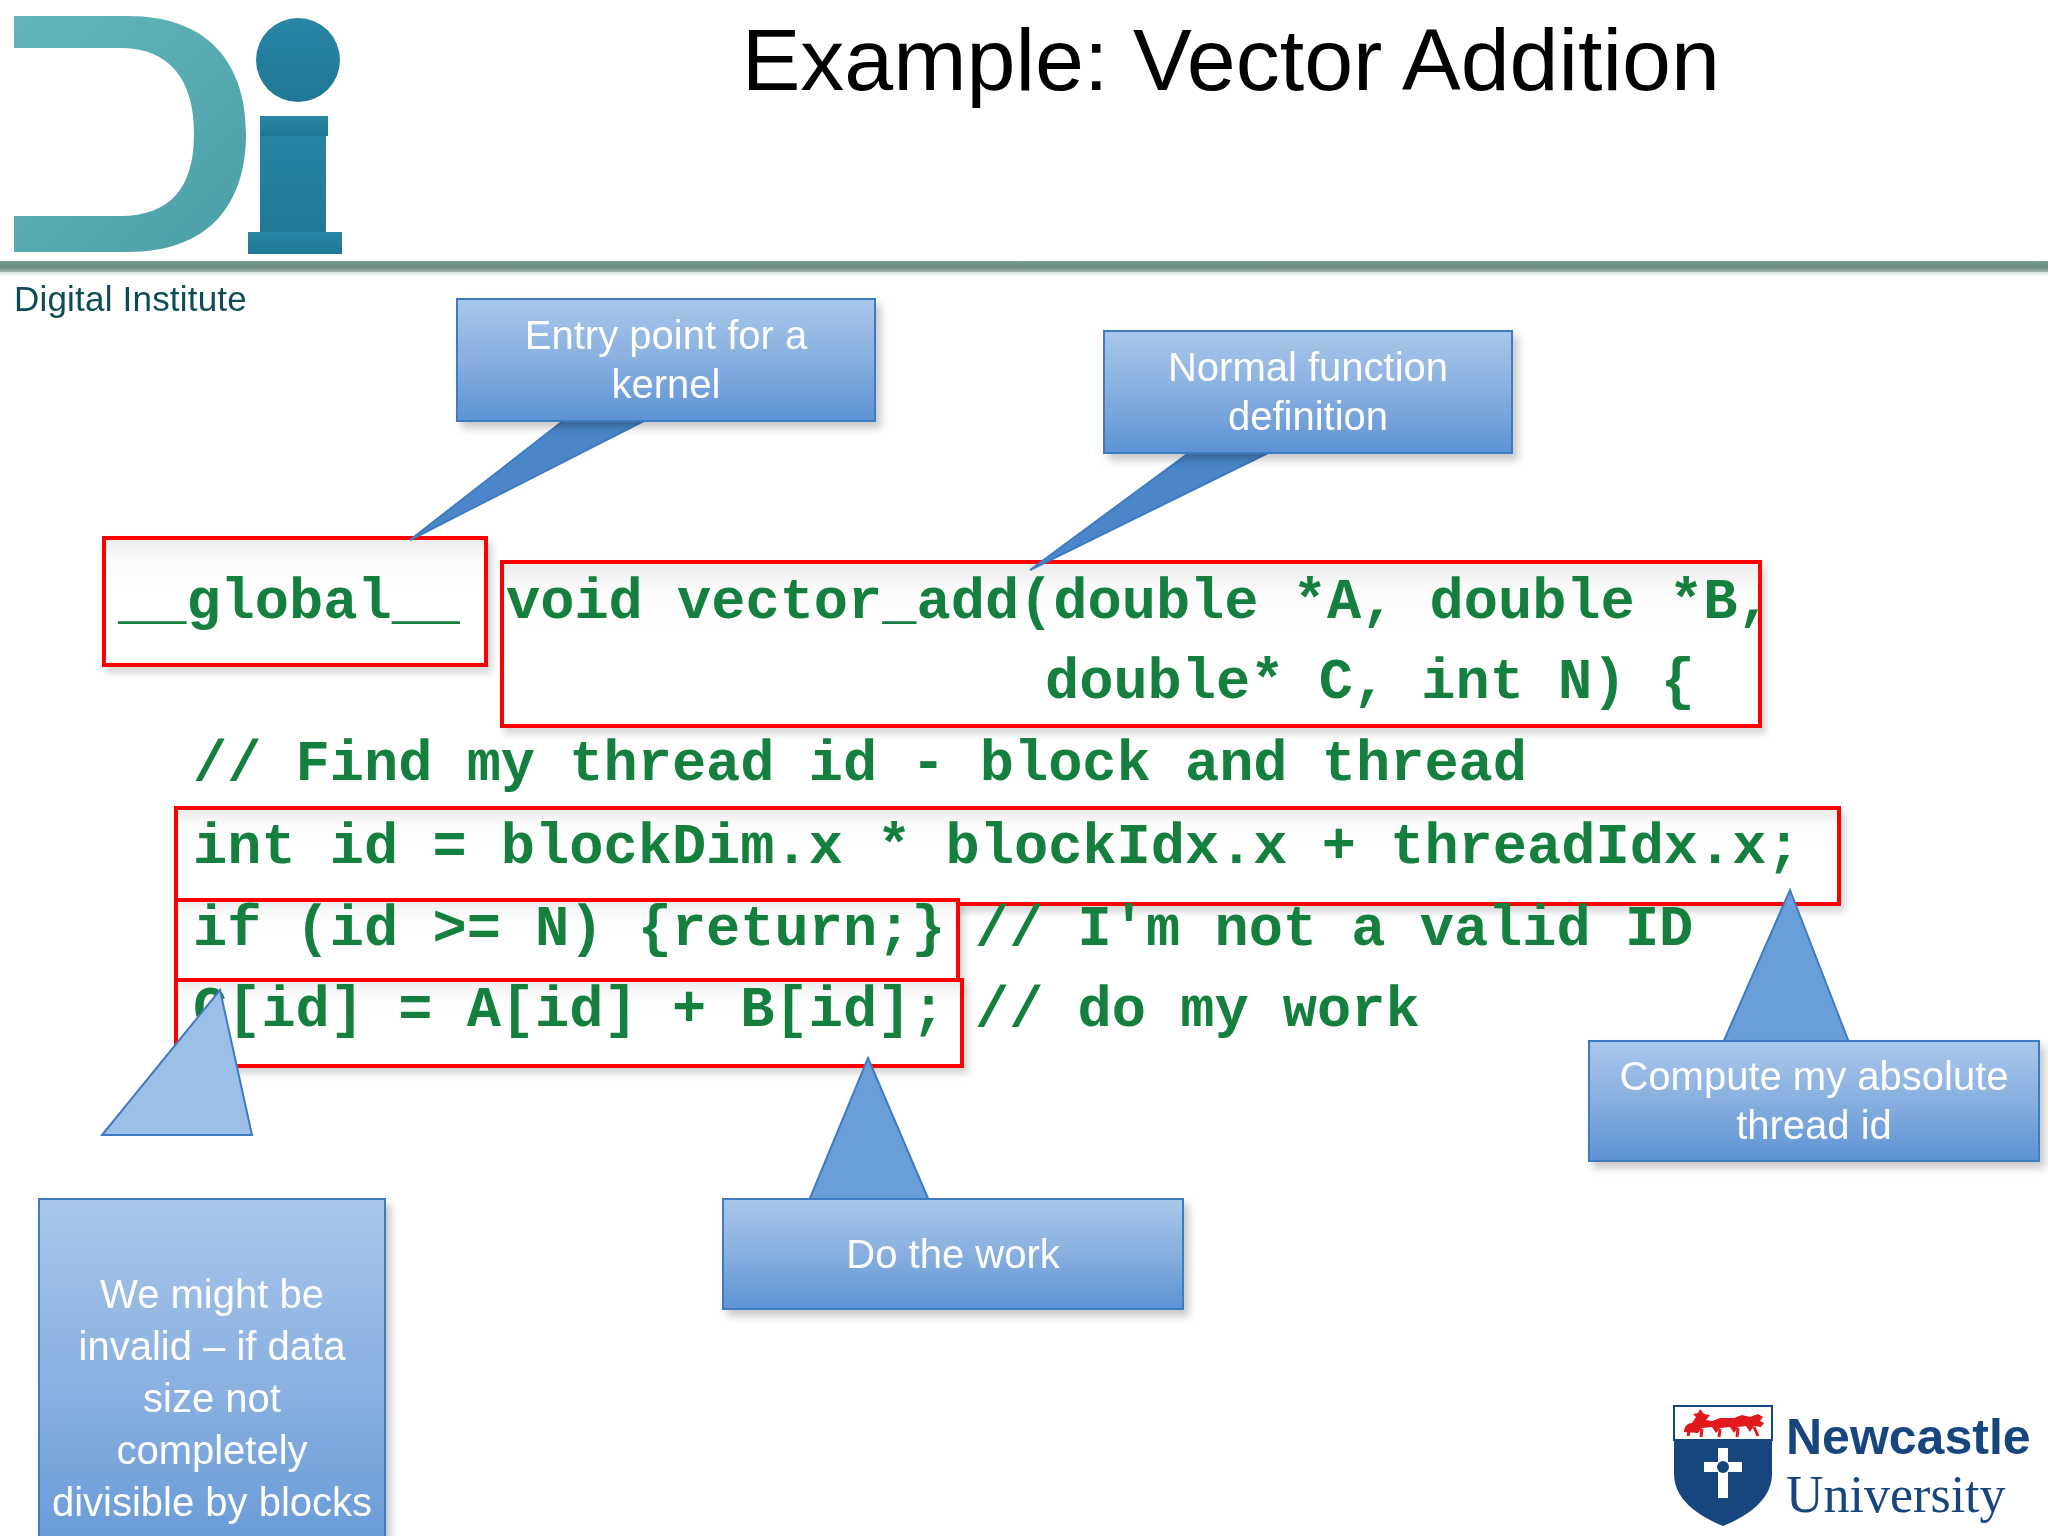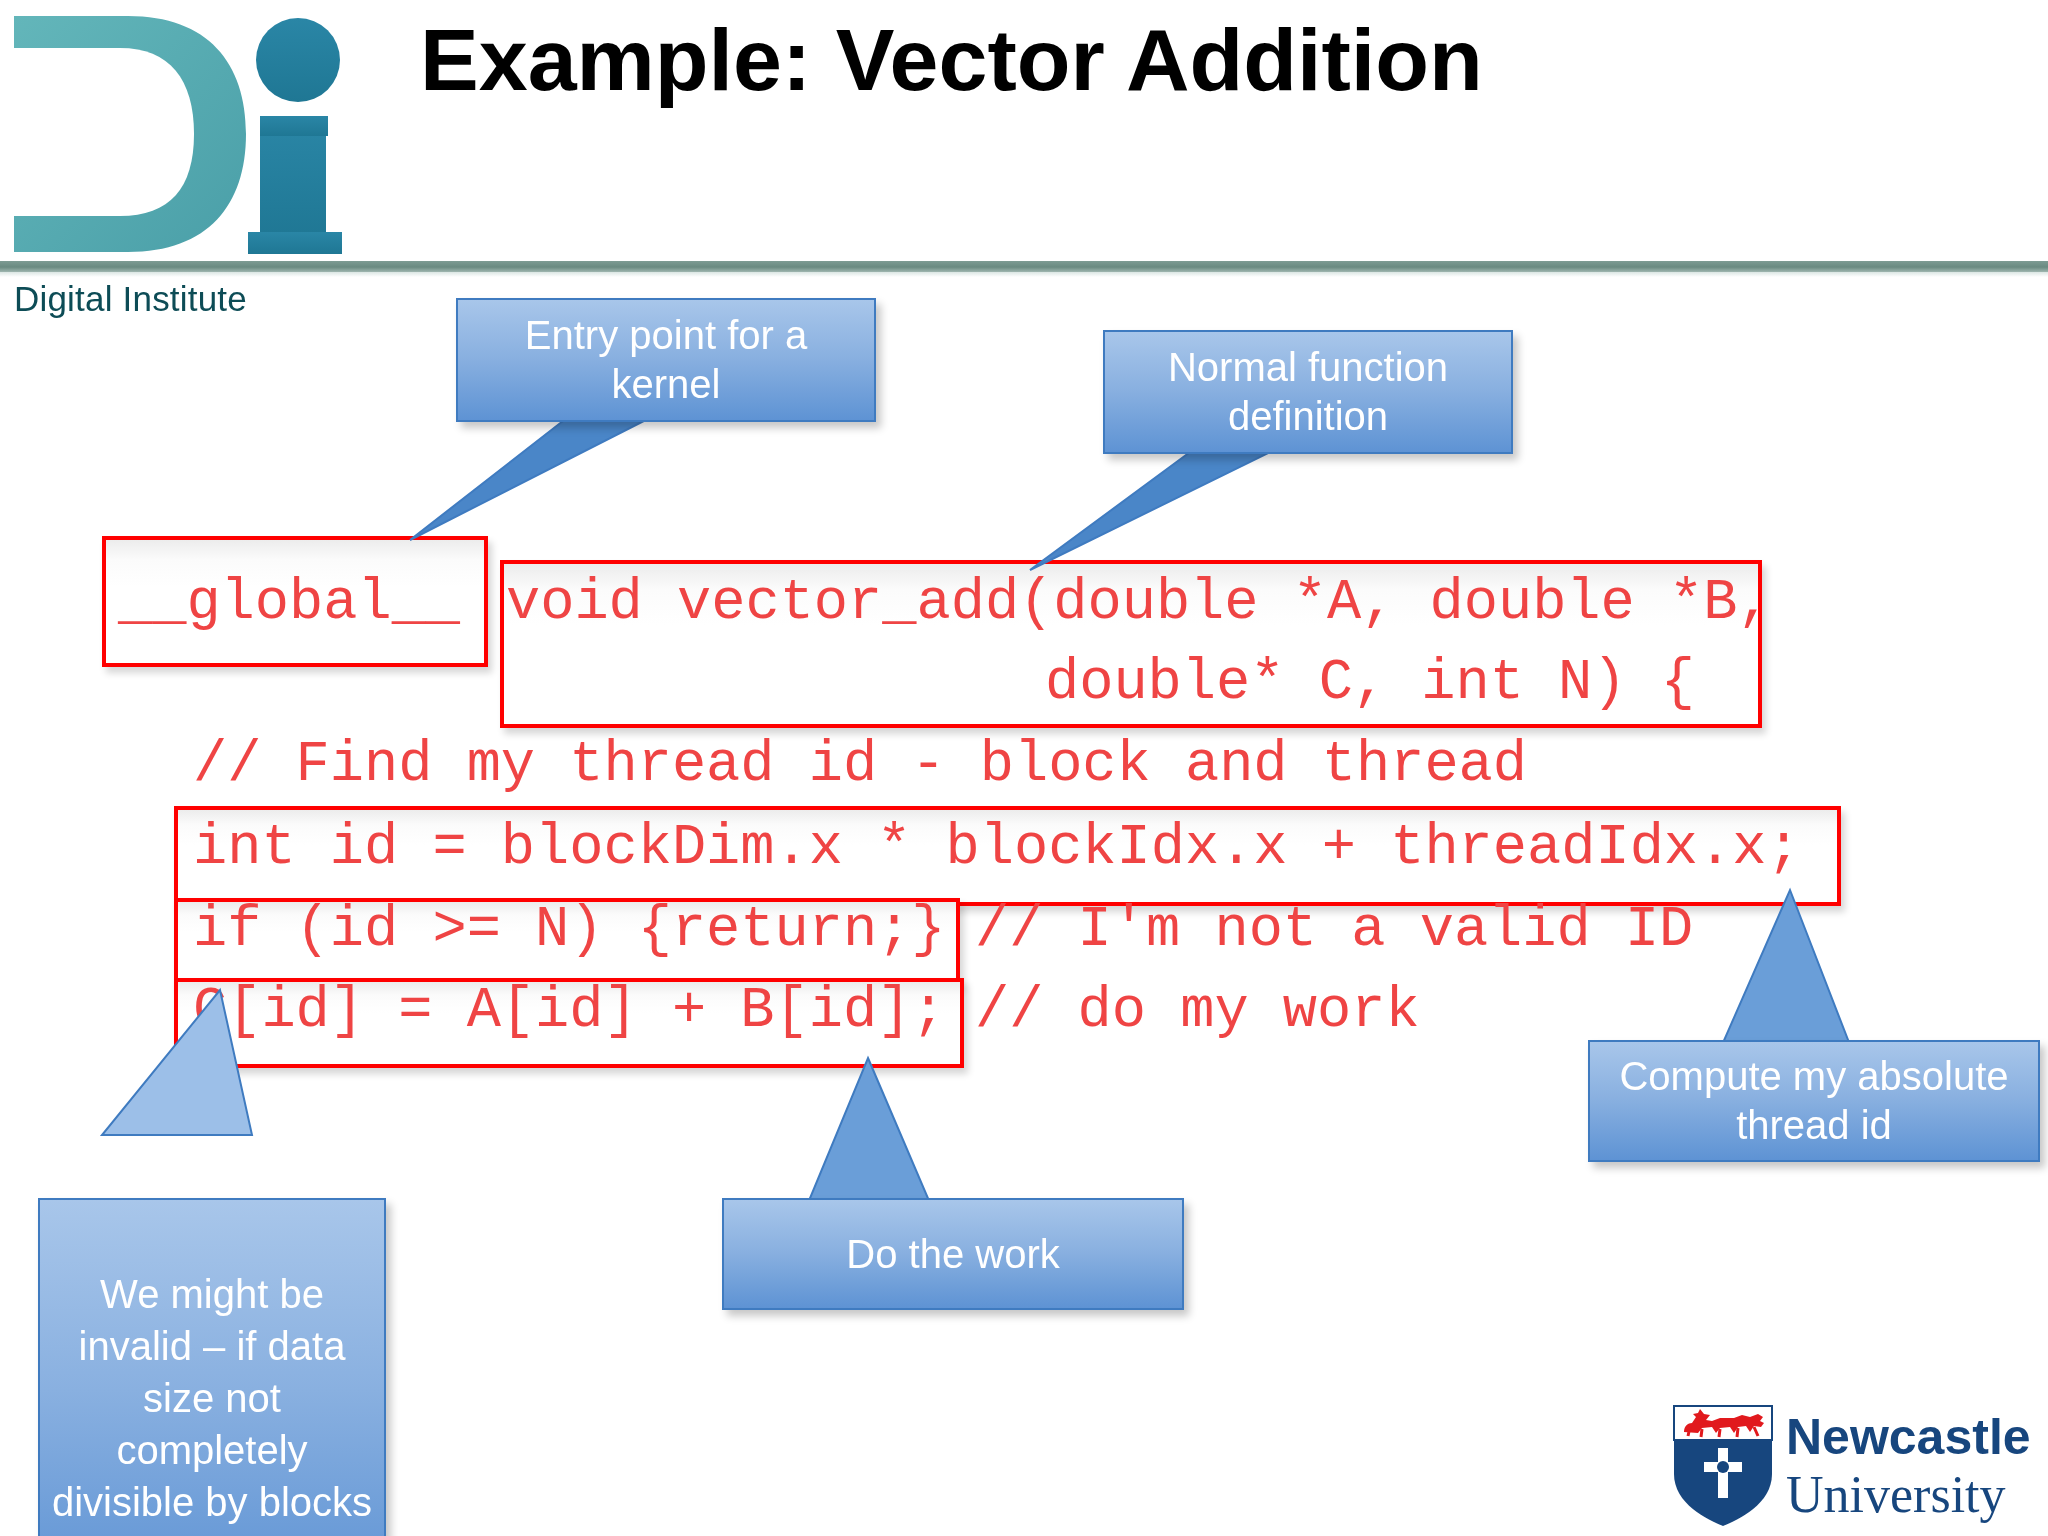--- a/index.html
+++ b/index.html
@@ -49,38 +49,39 @@
     letter-spacing: .2px;
     white-space: nowrap;
   }
 
   
   #slide-title {
     position: absolute;
     left: 420px;
     top: 6px;
     width: 1300px;
-    text-align: left;
+    text-align: right;
     color: #000000;
     font-size: 88px;
     line-height: 1.22;
     font-family: "Liberation Sans", sans-serif;
-    font-weight: 700;
+    font-weight: 400;
   }
   #slide-title .tline { display: block; }
 
   
   .code {
     position: absolute;
     font-family: "Liberation Mono", "DejaVu Sans Mono", monospace;
     font-size: 57px;
     line-height: 1.0;
-    color: #ef4444;
+    color: #15803d;
     white-space: pre;
     letter-spacing: 0px;
+    font-weight: bold;
   }
 
   
   .redbox {
     position: absolute;
     border: 4px solid #ff0000;
     box-sizing: border-box;
     background: linear-gradient(to bottom, #ececec 0%, #fbfbfb 16%, #ffffff 38%, #ffffff 100%);
     box-shadow: 4px 6px 7px rgba(0,0,0,.16);
   }

